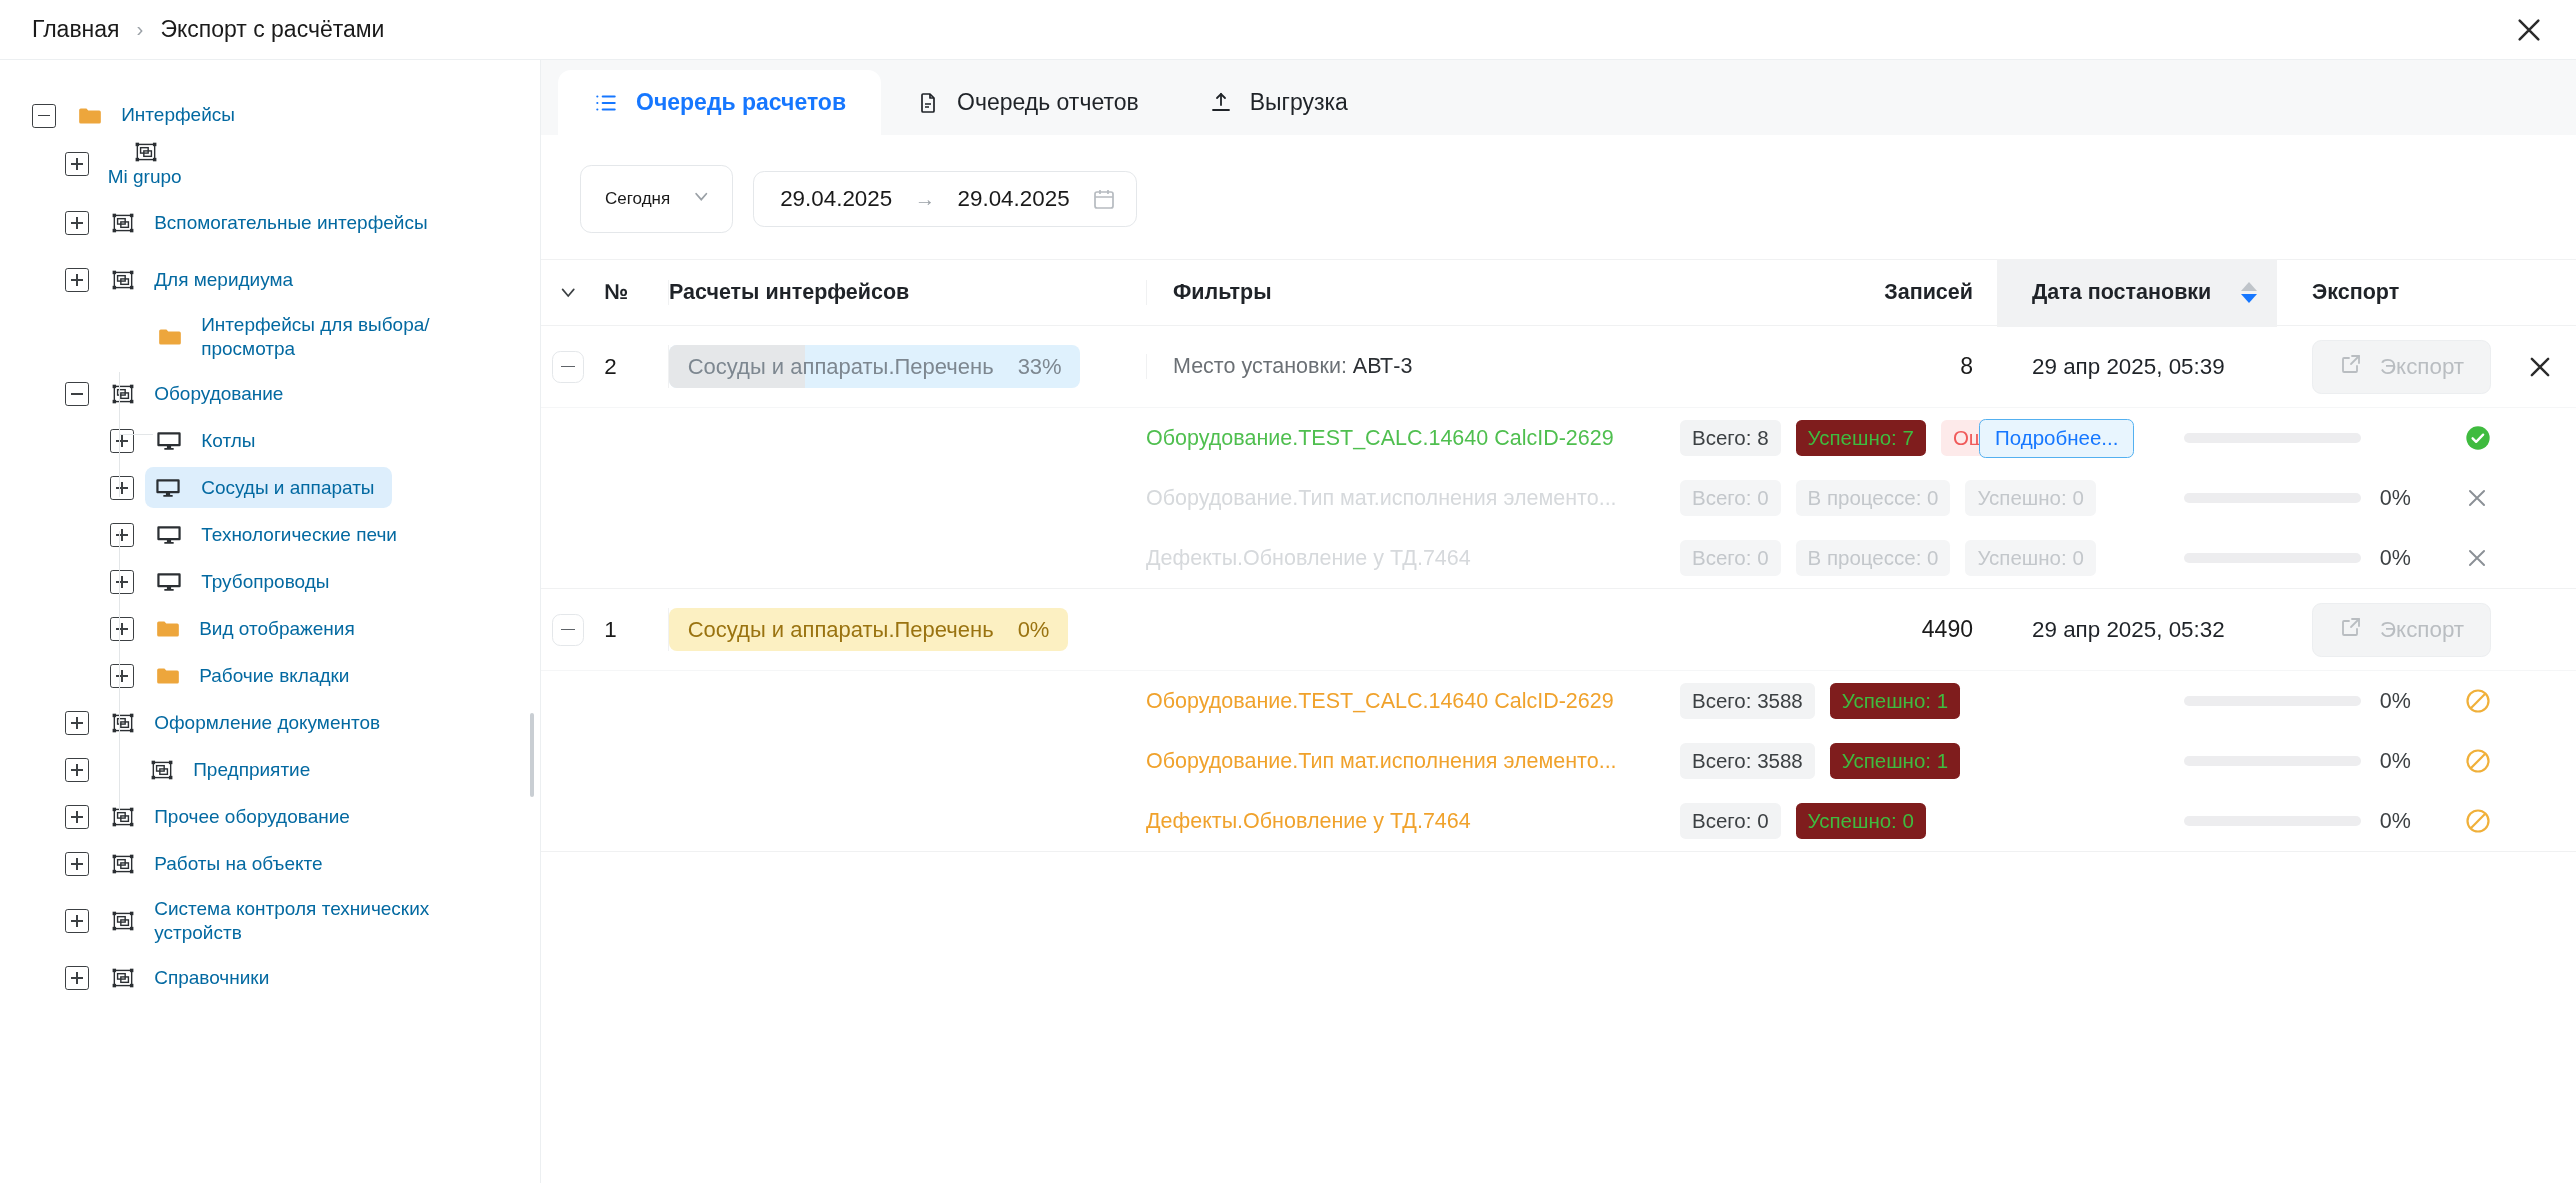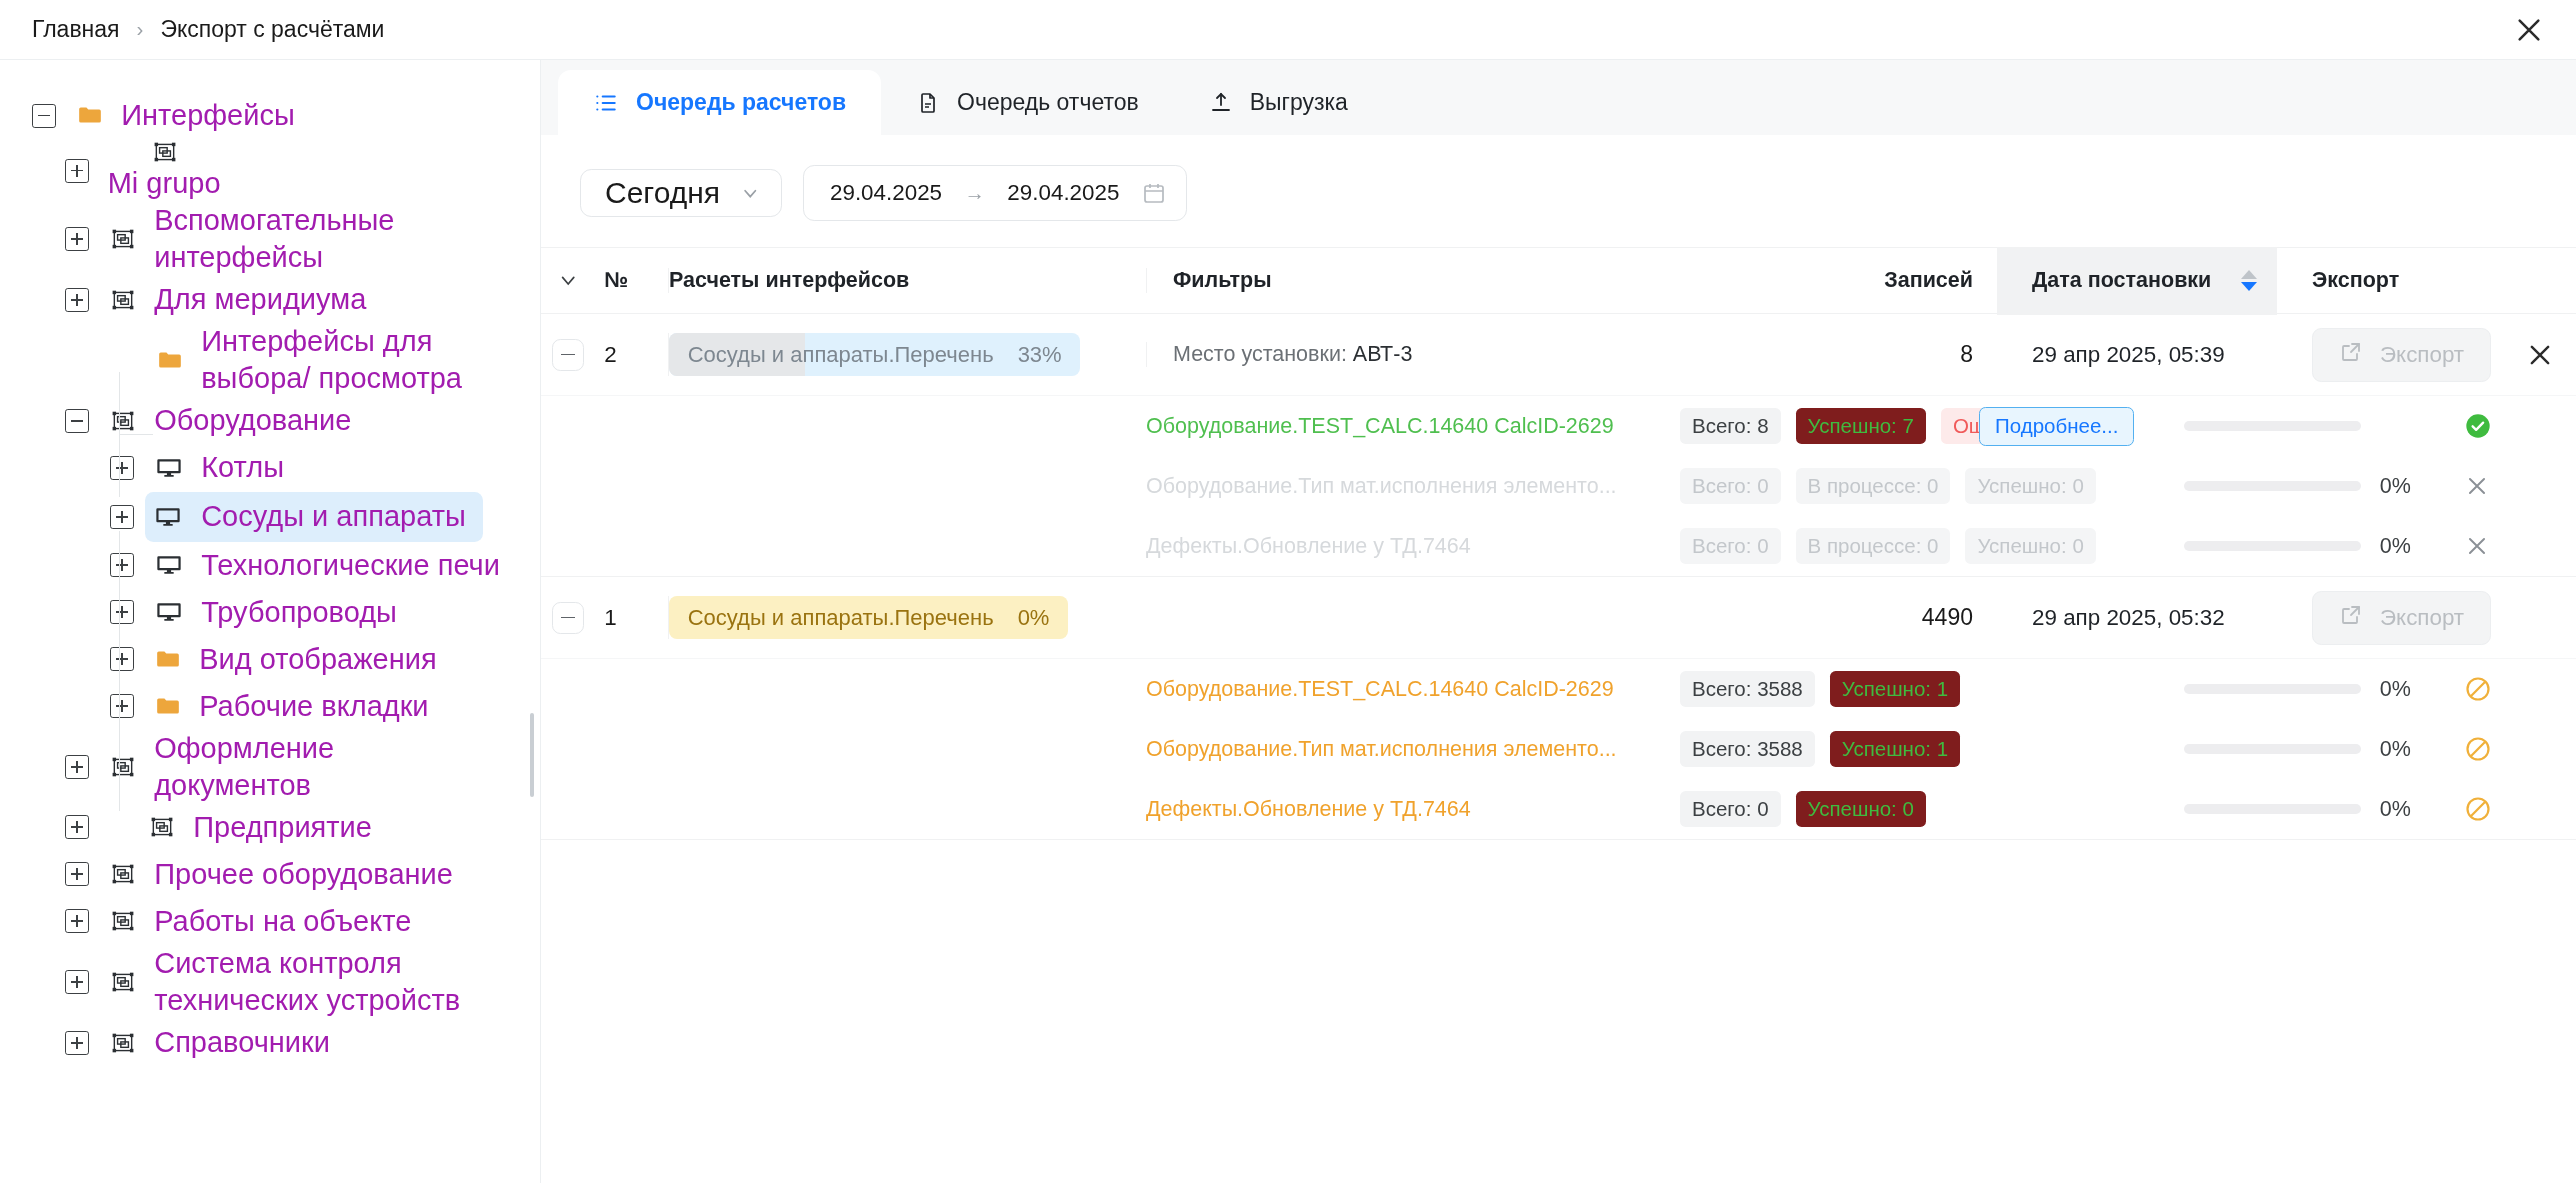--- a/index.html
+++ b/index.html
@@ -59,21 +59,21 @@
   }
   .toggle::before {
     content: ""; position: absolute; width: 12px; height: 1.9px; background: #3c4043;
   }
   .toggle.plus::after {
     content: ""; position: absolute; width: 1.9px; height: 12px; background: #3c4043;
   }
   .toggle-spacer { width: 24px; flex: 0 0 24px; }
   .ico { flex: 0 0 auto; display: flex; align-items: center; justify-content: center; margin-left: 20.5px; }
   .tlabel {
-    margin-left: 18.7px; font-size: 29px; color: #a21caf; line-height: 1.28;
+    margin-left: 18.7px; font-size: 19px; color: #0369a1; line-height: 1.28;
     max-width: 308px;
   }
   .hl {
     background: #ddeefc; border-radius: 8.4px;
     padding: 6.5px 17px 6.5px 9.3px; margin-left: 11.2px;
     display: flex; align-items: center;
   }
   .hl .ico { margin-left: 0; }
   .hl .tlabel { margin-left: 18.7px; }
   .vline { position: absolute; width: 0.9px; background: #e3e6e8; }
@@ -93,22 +93,22 @@
   }
   .tab.active { background: #ffffff; color: #1677ff; font-weight: bold; }
   .tab .tico { display: flex; align-items: center; }
 
   .panel {
     flex: 1 1 auto; background: #ffffff; margin: 0; min-height: 0;
     display: flex; flex-direction: column;
   }
   .filters { display: flex; align-items: center; gap: 20.5px; padding: 30px 0 26px 39px; flex: 0 0 auto; }
   .sel {
-    height: 48px; border: 0.9px solid #e4e7ea; border-radius: 11.2px; background: #fff;
-    display: flex; align-items: center; gap: 20.5px; padding: 0 20.5px 0 24px; font-size: 30px;
+    height: 68px; border: 0.9px solid #e4e7ea; border-radius: 11.2px; background: #fff;
+    display: flex; align-items: center; gap: 20.5px; padding: 0 20.5px 0 24px; font-size: 17px;
   }
   .sel .chev { color: #9aa0a6; }
   .daterange {
     height: 56px; border: 0.9px solid #e4e7ea; border-radius: 11.2px; background: #fff;
     display: flex; align-items: center; gap: 22.4px; padding: 0 20.5px 0 26px; font-size: 22.4px;
   }
   .arrow-r { color: #9aa0a6; font-size: 20.5px; }
   .cal { color: #b6bbc0; display: flex; align-items: center; }
 
   

